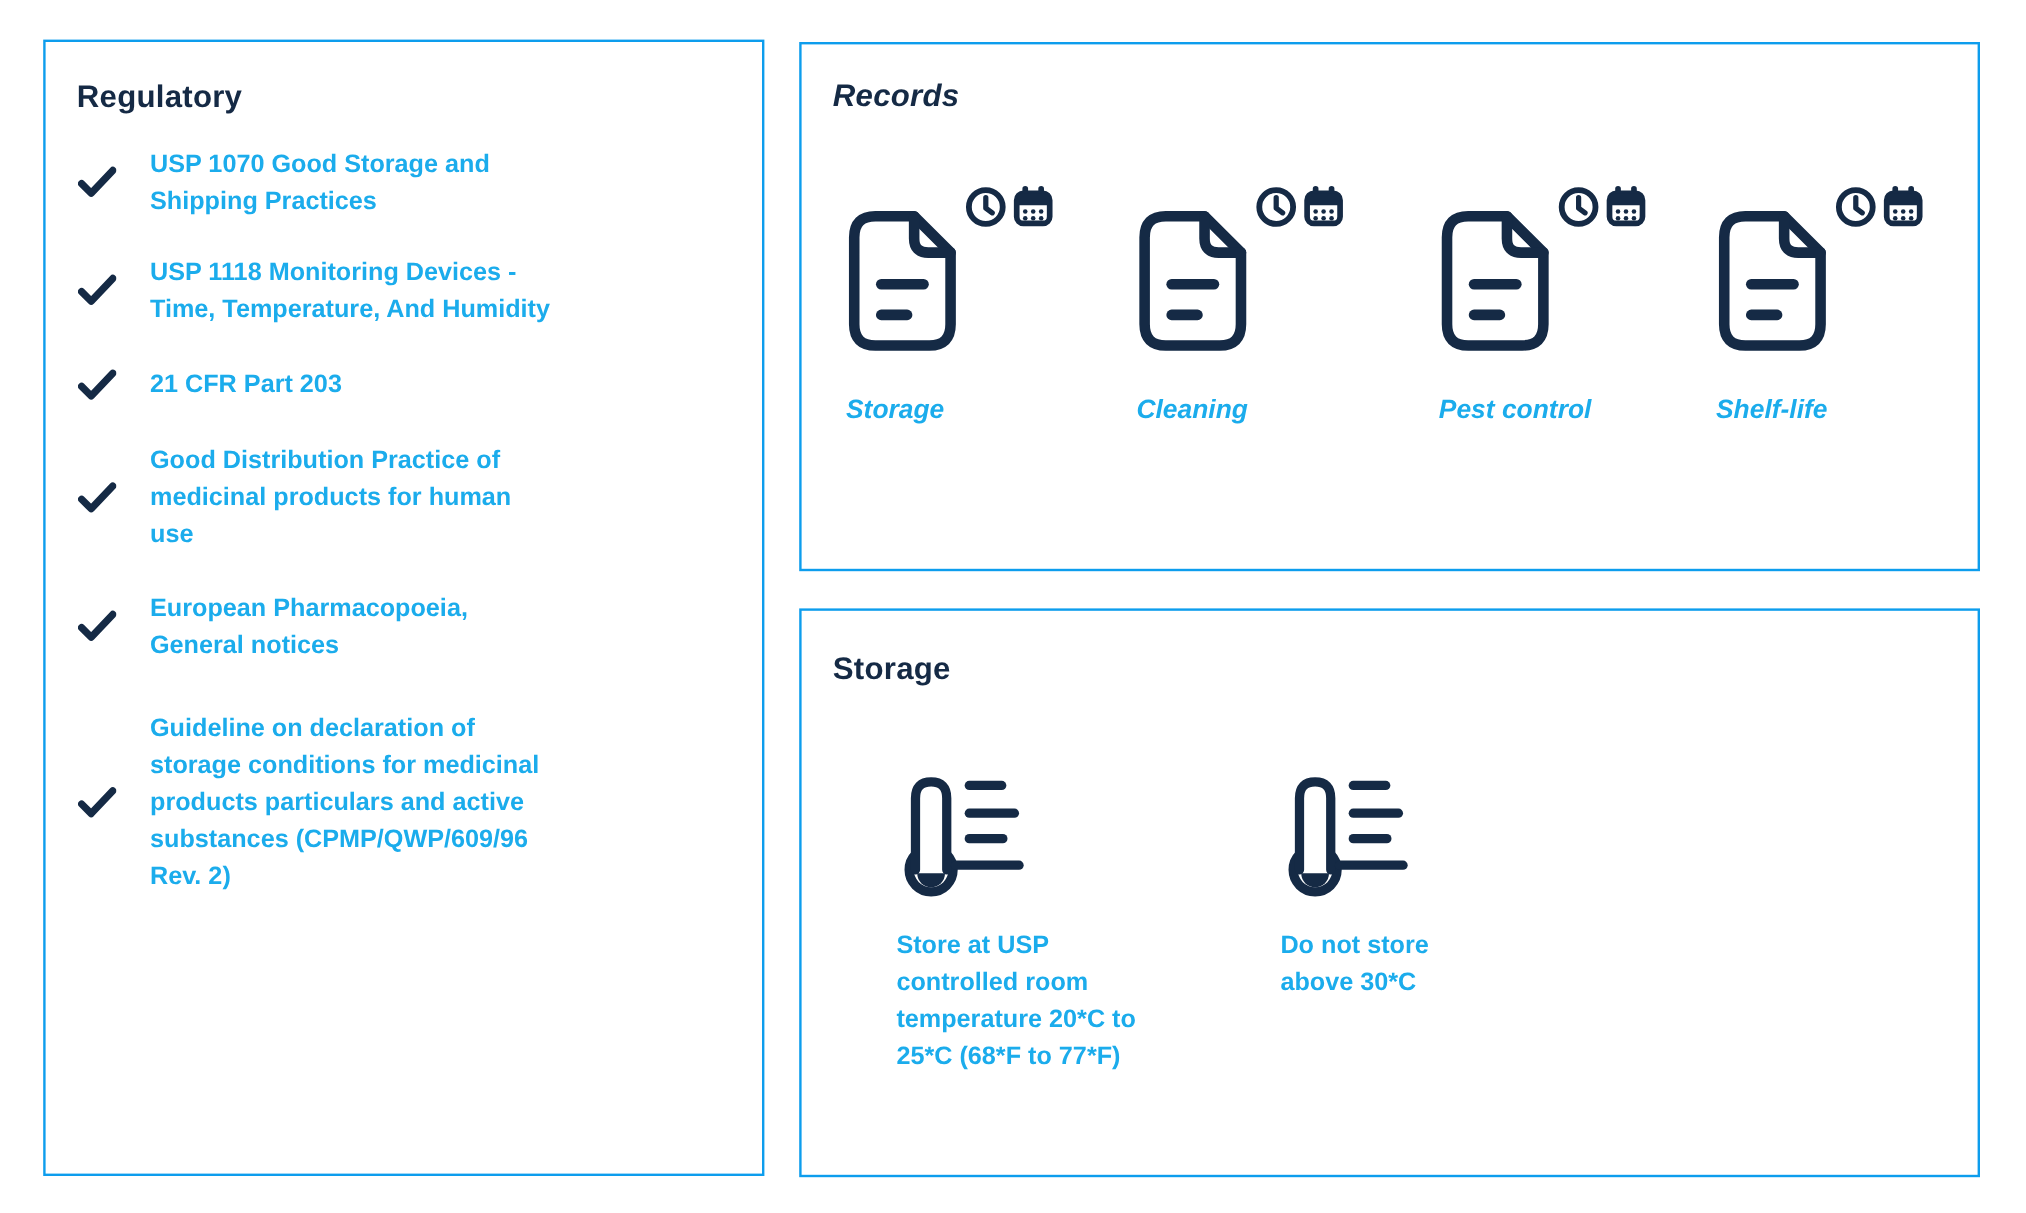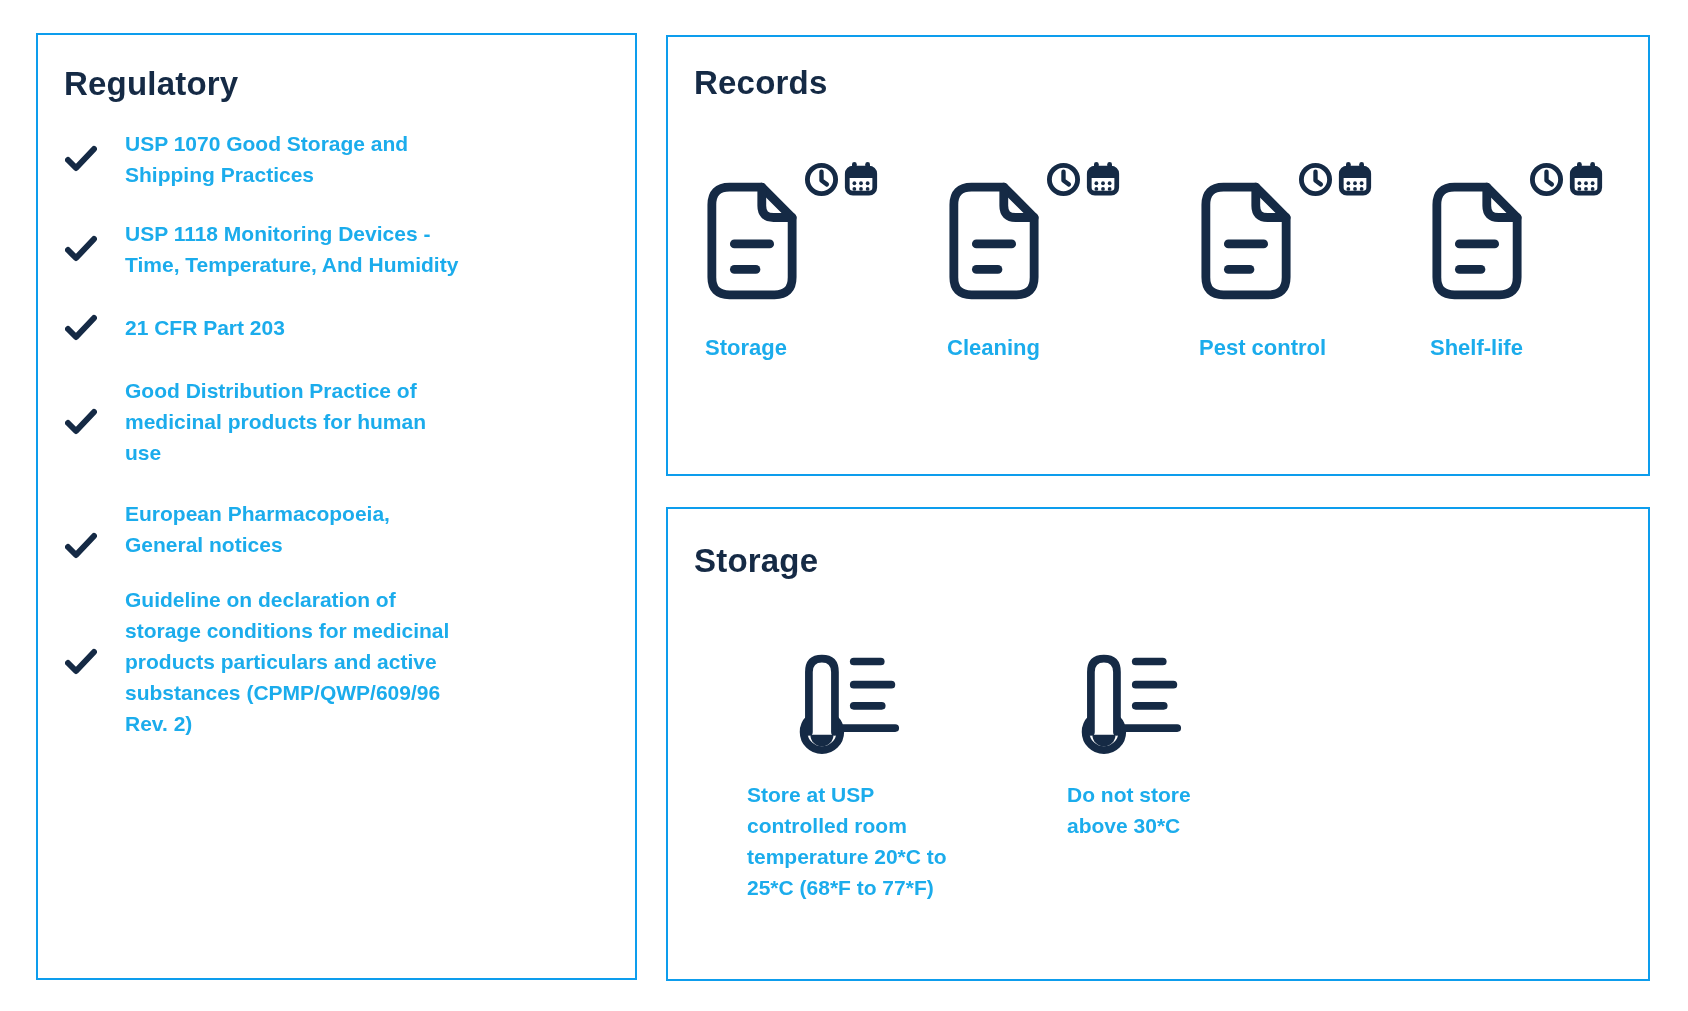--- a/index.html
+++ b/index.html
@@ -20,42 +20,42 @@
     background:var(--bg);
     overflow:hidden;
   }
   .panel{
     position:absolute;
     border:2px solid var(--border);
     background:var(--bg);
   }
   .panel-title{
     color:var(--navy);
-    font-size:33px;
+    font-size:26px;
     font-weight:bold;
     letter-spacing:.2px;
   }
 
   
   #panel-regulatory{left:36px;top:33px;width:601px;height:947px;padding:30px 30px 0 26px;}
   .reg-list{list-style:none;margin-top:25px;padding-left:1px;}
   .reg-item{display:flex;align-items:center;}
   .reg-check{flex:0 0 32px;width:32px;height:28px;margin-right:28px;}
   .reg-check svg{display:block;width:32px;height:28px;}
   .reg-text{
     color:var(--accent);
     font-size:21px;line-height:31px;
     white-space:pre-line;
     width:480px;
   }
   .mb28{margin-bottom:28px;} .mb72{margin-bottom:32px;} .mb32{margin-bottom:32px;}
-  .mb44{margin-bottom:44px;} .mb30{margin-bottom:30px;} .mb38{margin-bottom:24px;align-items:flex-end;}
+  .mb44{margin-bottom:44px;} .mb30{margin-bottom:30px;} .mb38{margin-bottom:38px;}
 
   
-  #panel-records{left:666px;top:35px;width:984px;height:441px;padding:27px 0 0 26px;}
+  #panel-records{left:666px;top:35px;width:984px;height:441px;padding:27px 0 0 26px;font-style:italic;}
   .rec-grid{
     display:grid;
     grid-template-columns:242px 252px 231px auto;
     padding-left:11px;
     margin-top:60px;
   }
   .rec-icon{position:relative;width:174px;height:140px;}
   .doc-icon{position:absolute;left:0;top:18px;width:94px;height:122px;}
   .doc-icon svg{display:block;width:94px;height:122px;}
   .clock-icon{position:absolute;left:99px;top:0;width:35px;height:35px;}
@@ -69,21 +69,21 @@
   }
 
   
   #panel-storage{left:666px;top:507px;width:984px;height:474px;padding:33px 0 0 26px;}
   .sto-grid{
     display:grid;
     grid-template-columns:320px 322px auto;
     padding-left:53px;
     margin-top:66px;
   }
-  .sto-item{display:flex;flex-direction:column;align-items:center;width:fit-content;}
+  .sto-item{display:flex;flex-direction:column;align-items:flex-start;width:fit-content;}
   .thermo-icon{width:108px;height:112px;}
   .thermo-icon svg{display:block;width:108px;height:112px;}
   .sto-text{
     margin-top:21px;
     align-self:stretch;
     color:var(--accent);
     font-size:21px;line-height:31px;
     white-space:pre-line;
     text-align:left;
   }

